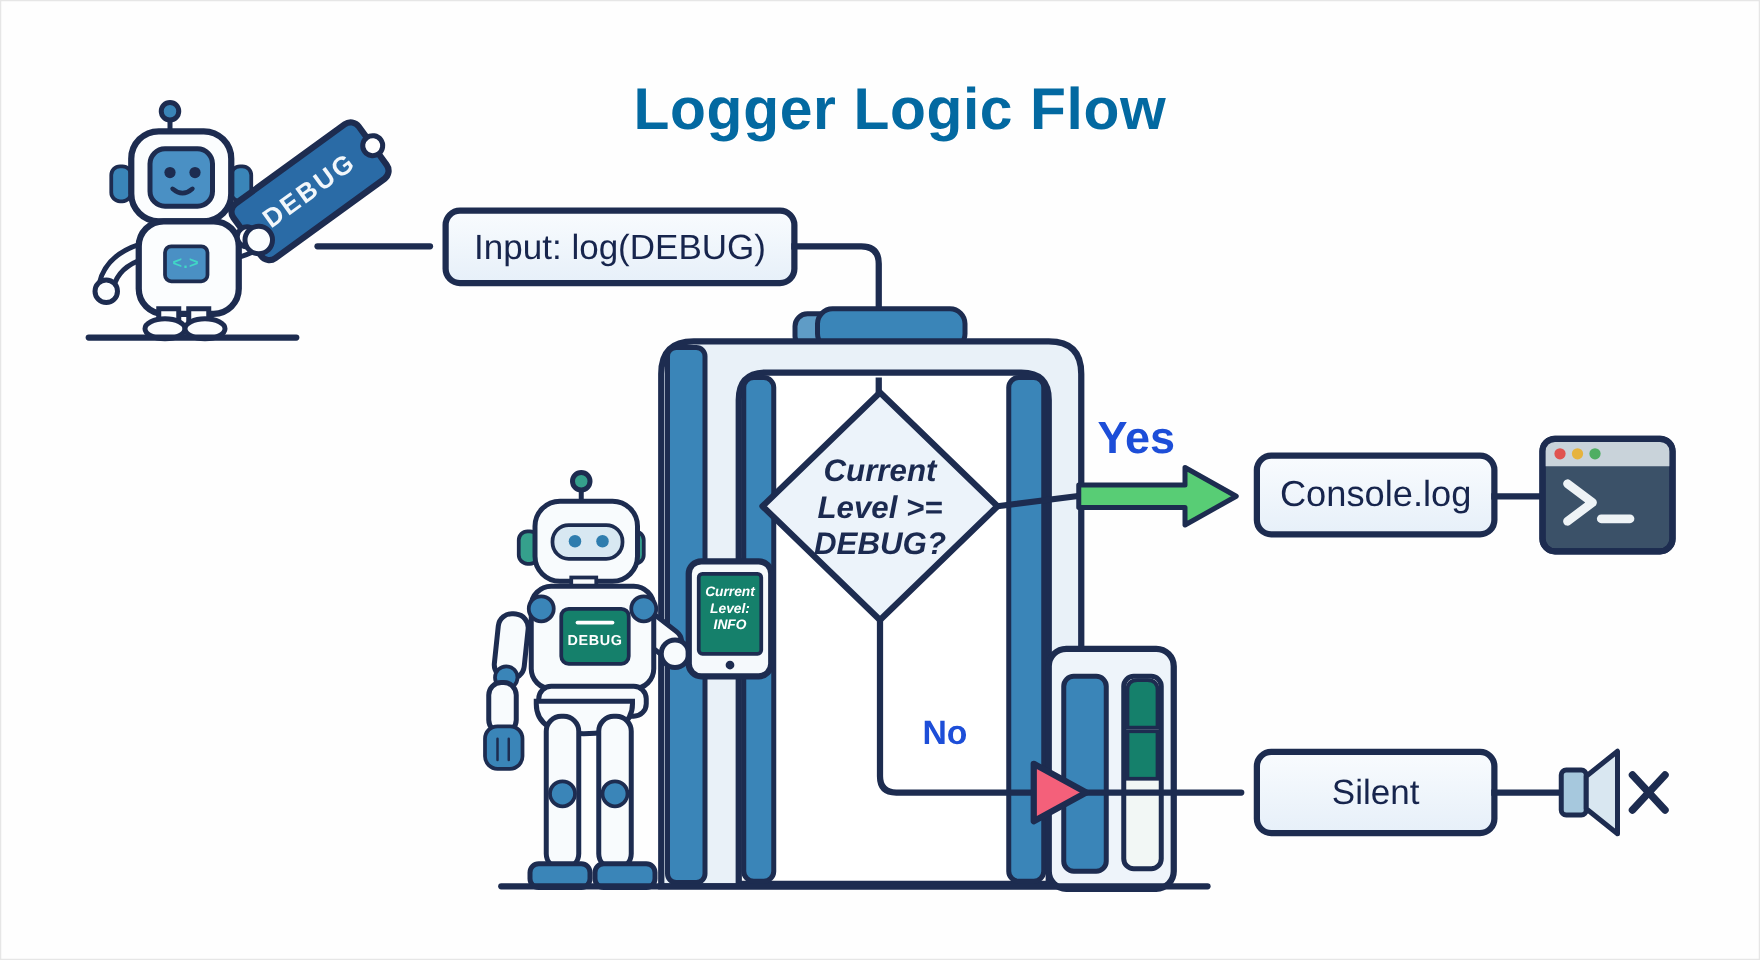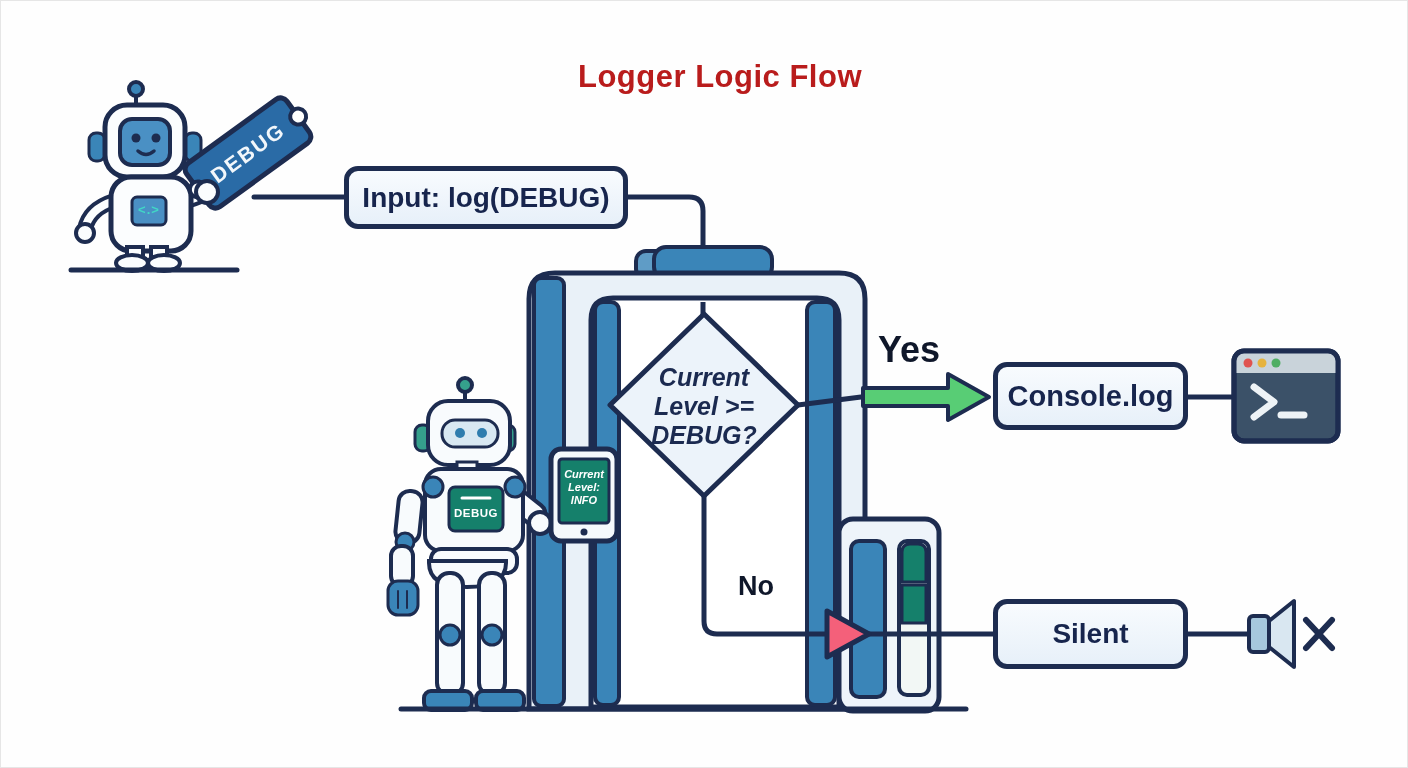--- a/index.html
+++ b/index.html
@@ -7,27 +7,27 @@
     position:relative;width:1408px;height:768px;overflow:hidden;
     background:#fefefe;border:1px solid #e6e6e6;box-sizing:border-box;
     font-family:"Liberation Sans", sans-serif;color:#17254d;
   }
   #artwork{position:absolute;left:0;top:0;width:1408px;height:768px;}
   .abs{position:absolute;box-sizing:border-box;}
   .node{
     border:5px solid #1d2c50;border-radius:14px;
     background:linear-gradient(180deg,#f8fbfe 0%,#e7f0f9 100%);
     display:flex;align-items:center;justify-content:center;
-    font-weight:700;color:#17254d;
+    font-weight:400;color:#17254d;margin-left:10px;
   }
   .title{
     left:0;right:0;top:58px;text-align:center;
-    font-size:31px;font-weight:700;color:#b91c1c;letter-spacing:.5px;padding-left:32px;
-  }
-  .lbl{font-weight:700;color:#0f172a;text-align:center;}
+    font-size:47px;font-weight:700;color:#0369a1;letter-spacing:.5px;padding-left:32px;
+  }
+  .lbl{font-weight:700;color:#1d4ed8;text-align:center;}
   .preline{white-space:pre-line;font-style:italic;}
   .box-input{left:343px;top:165px;width:284px;height:63px;font-size:28px;}
   .box-console{left:992px;top:361px;width:195px;height:68px;font-size:29px;}
   .box-silent{left:992px;top:598px;width:195px;height:70px;font-size:28px;}
   .lbl-yes{left:860px;top:328px;width:96px;font-size:36px;}
   .lbl-no{left:710px;top:570px;width:90px;font-size:27px;}
   .diamond-text{left:627px;top:362px;width:152px;font-size:25px;line-height:29px;font-weight:700;text-align:center;color:#1b2a50;}
   .tablet-text{left:556px;top:467px;width:54px;font-size:11px;line-height:13px;font-weight:700;text-align:center;color:#ffffff;}
   .chest-label{left:448px;top:506px;width:54px;font-size:11.5px;font-weight:700;text-align:center;color:#ffffff;letter-spacing:.5px;}
   .ticket-label{

